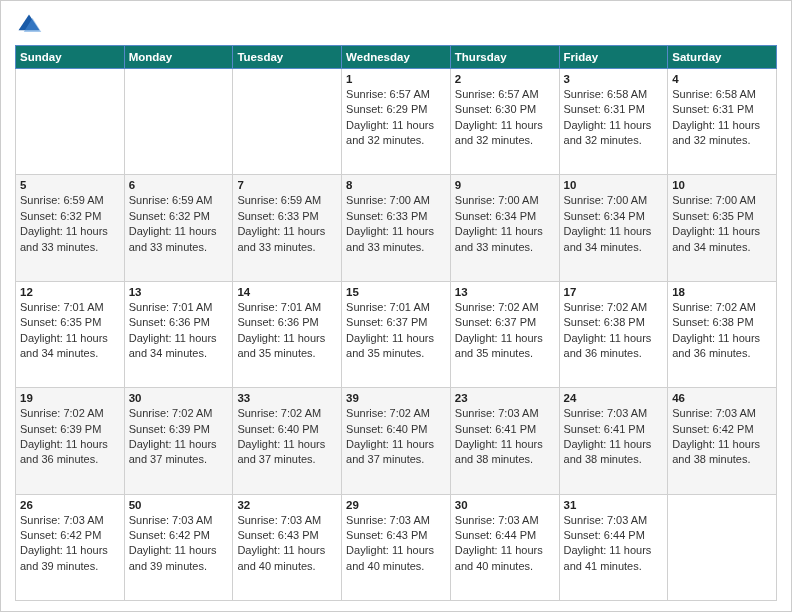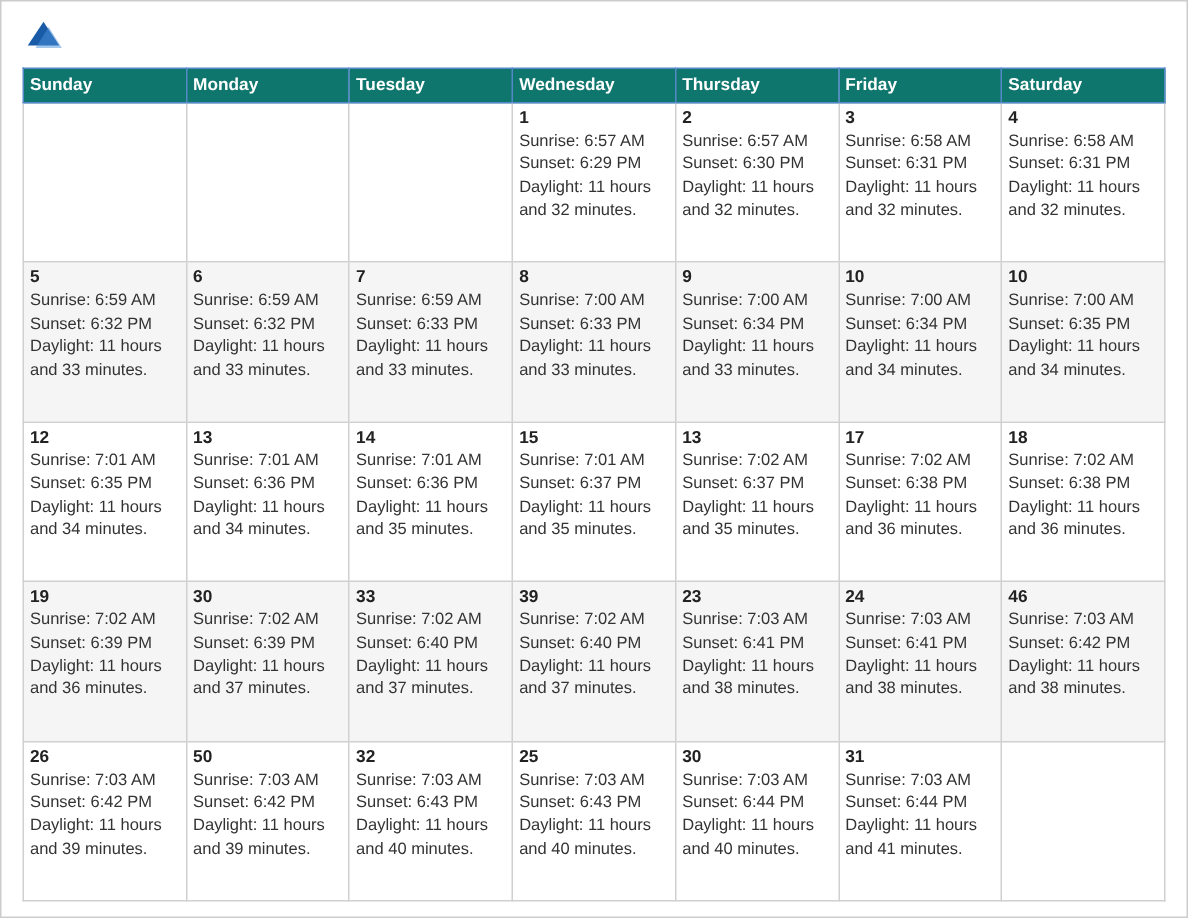--- a/index.html
+++ b/index.html
@@ -259,21 +259,21 @@
           </td>
           <td>
             <span class="day-num">50</span>
             <div class="day-info">Sunrise: 7:03 AM<br>Sunset: 6:42 PM<br>Daylight: 11 hours and 39 minutes.</div>
           </td>
           <td>
             <span class="day-num">32</span>
             <div class="day-info">Sunrise: 7:03 AM<br>Sunset: 6:43 PM<br>Daylight: 11 hours and 40 minutes.</div>
           </td>
           <td>
-            <span class="day-num">25</span>
+            <span class="day-num">29</span>
             <div class="day-info">Sunrise: 7:03 AM<br>Sunset: 6:43 PM<br>Daylight: 11 hours and 40 minutes.</div>
           </td>
           <td>
             <span class="day-num">30</span>
             <div class="day-info">Sunrise: 7:03 AM<br>Sunset: 6:44 PM<br>Daylight: 11 hours and 40 minutes.</div>
           </td>
           <td>
             <span class="day-num">31</span>
             <div class="day-info">Sunrise: 7:03 AM<br>Sunset: 6:44 PM<br>Daylight: 11 hours and 41 minutes.</div>
           </td>

